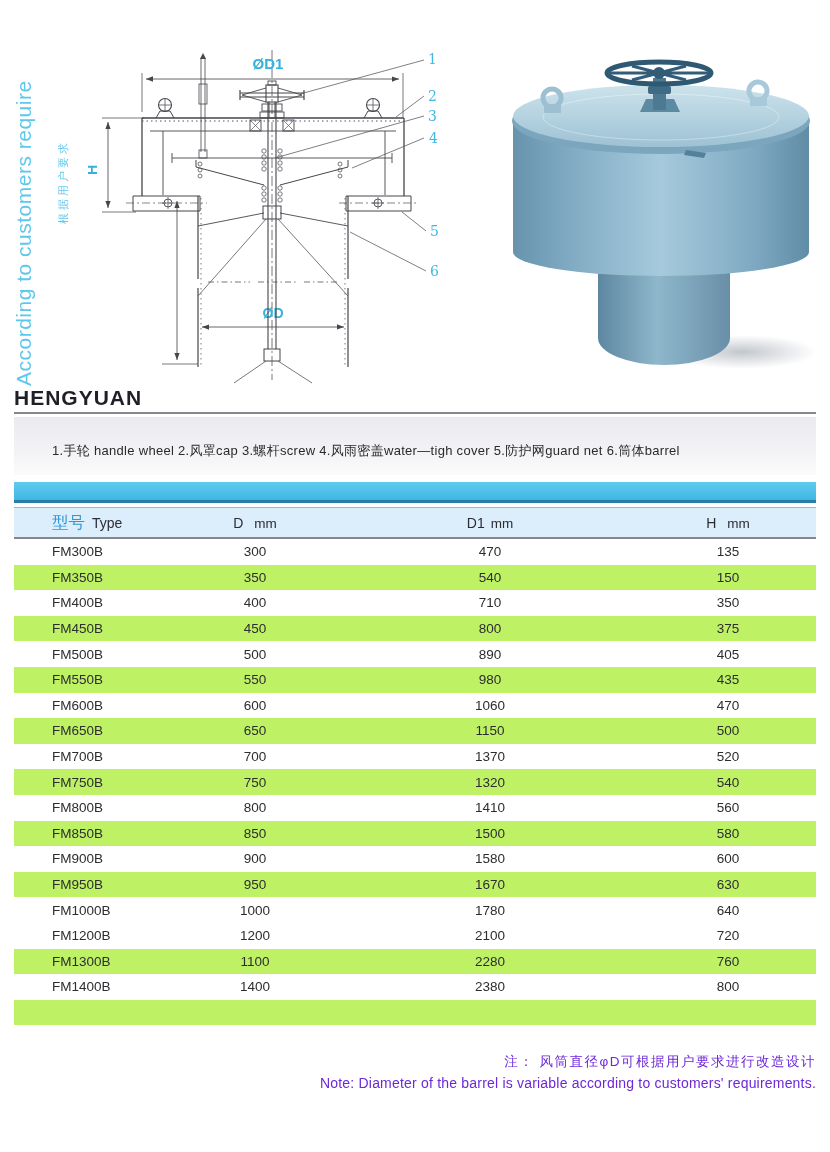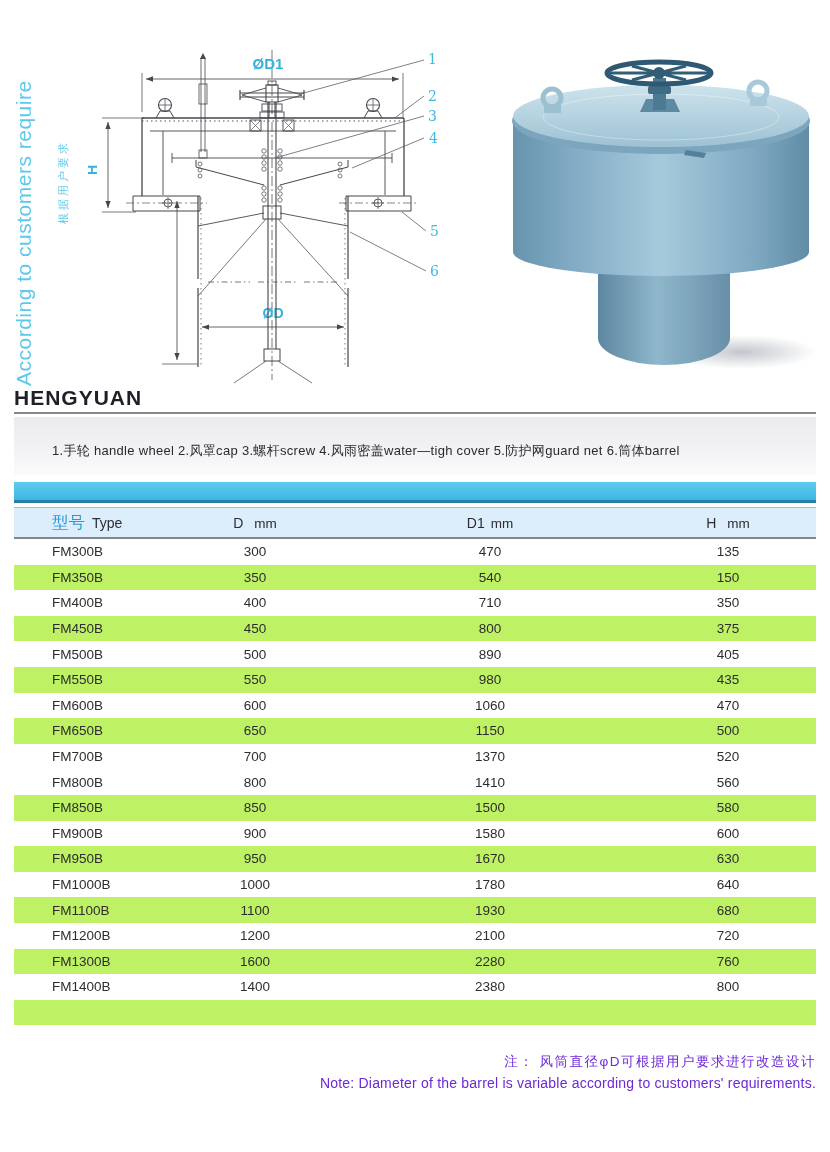--- a/index.html
+++ b/index.html
@@ -332,20 +332,26 @@
           <td>650</td>
           <td>1150</td>
           <td>500</td>
         </tr>
         <tr>
           <td>FM700B</td>
           <td>700</td>
           <td>1370</td>
           <td>520</td>
         </tr>
+        <tr class="alt">
+          <td>FM750B</td>
+          <td>750</td>
+          <td>1320</td>
+          <td>540</td>
+        </tr>
         <tr>
           <td>FM800B</td>
           <td>800</td>
           <td>1410</td>
           <td>560</td>
         </tr>
         <tr class="alt">
           <td>FM850B</td>
           <td>850</td>
           <td>1500</td>
@@ -362,35 +368,29 @@
           <td>950</td>
           <td>1670</td>
           <td>630</td>
         </tr>
         <tr>
           <td>FM1000B</td>
           <td>1000</td>
           <td>1780</td>
           <td>640</td>
         </tr>
-        <tr class="alt">
-          <td>FM1100B</td>
-          <td>1100</td>
-          <td>1930</td>
-          <td>680</td>
-        </tr>
         <tr>
           <td>FM1200B</td>
           <td>1200</td>
           <td>2100</td>
           <td>720</td>
         </tr>
         <tr class="alt">
           <td>FM1300B</td>
-          <td>1600</td>
+          <td>1100</td>
           <td>2280</td>
           <td>760</td>
         </tr>
         <tr>
           <td>FM1400B</td>
           <td>1400</td>
           <td>2380</td>
           <td>800</td>
         </tr>
         <tr class="alt">

